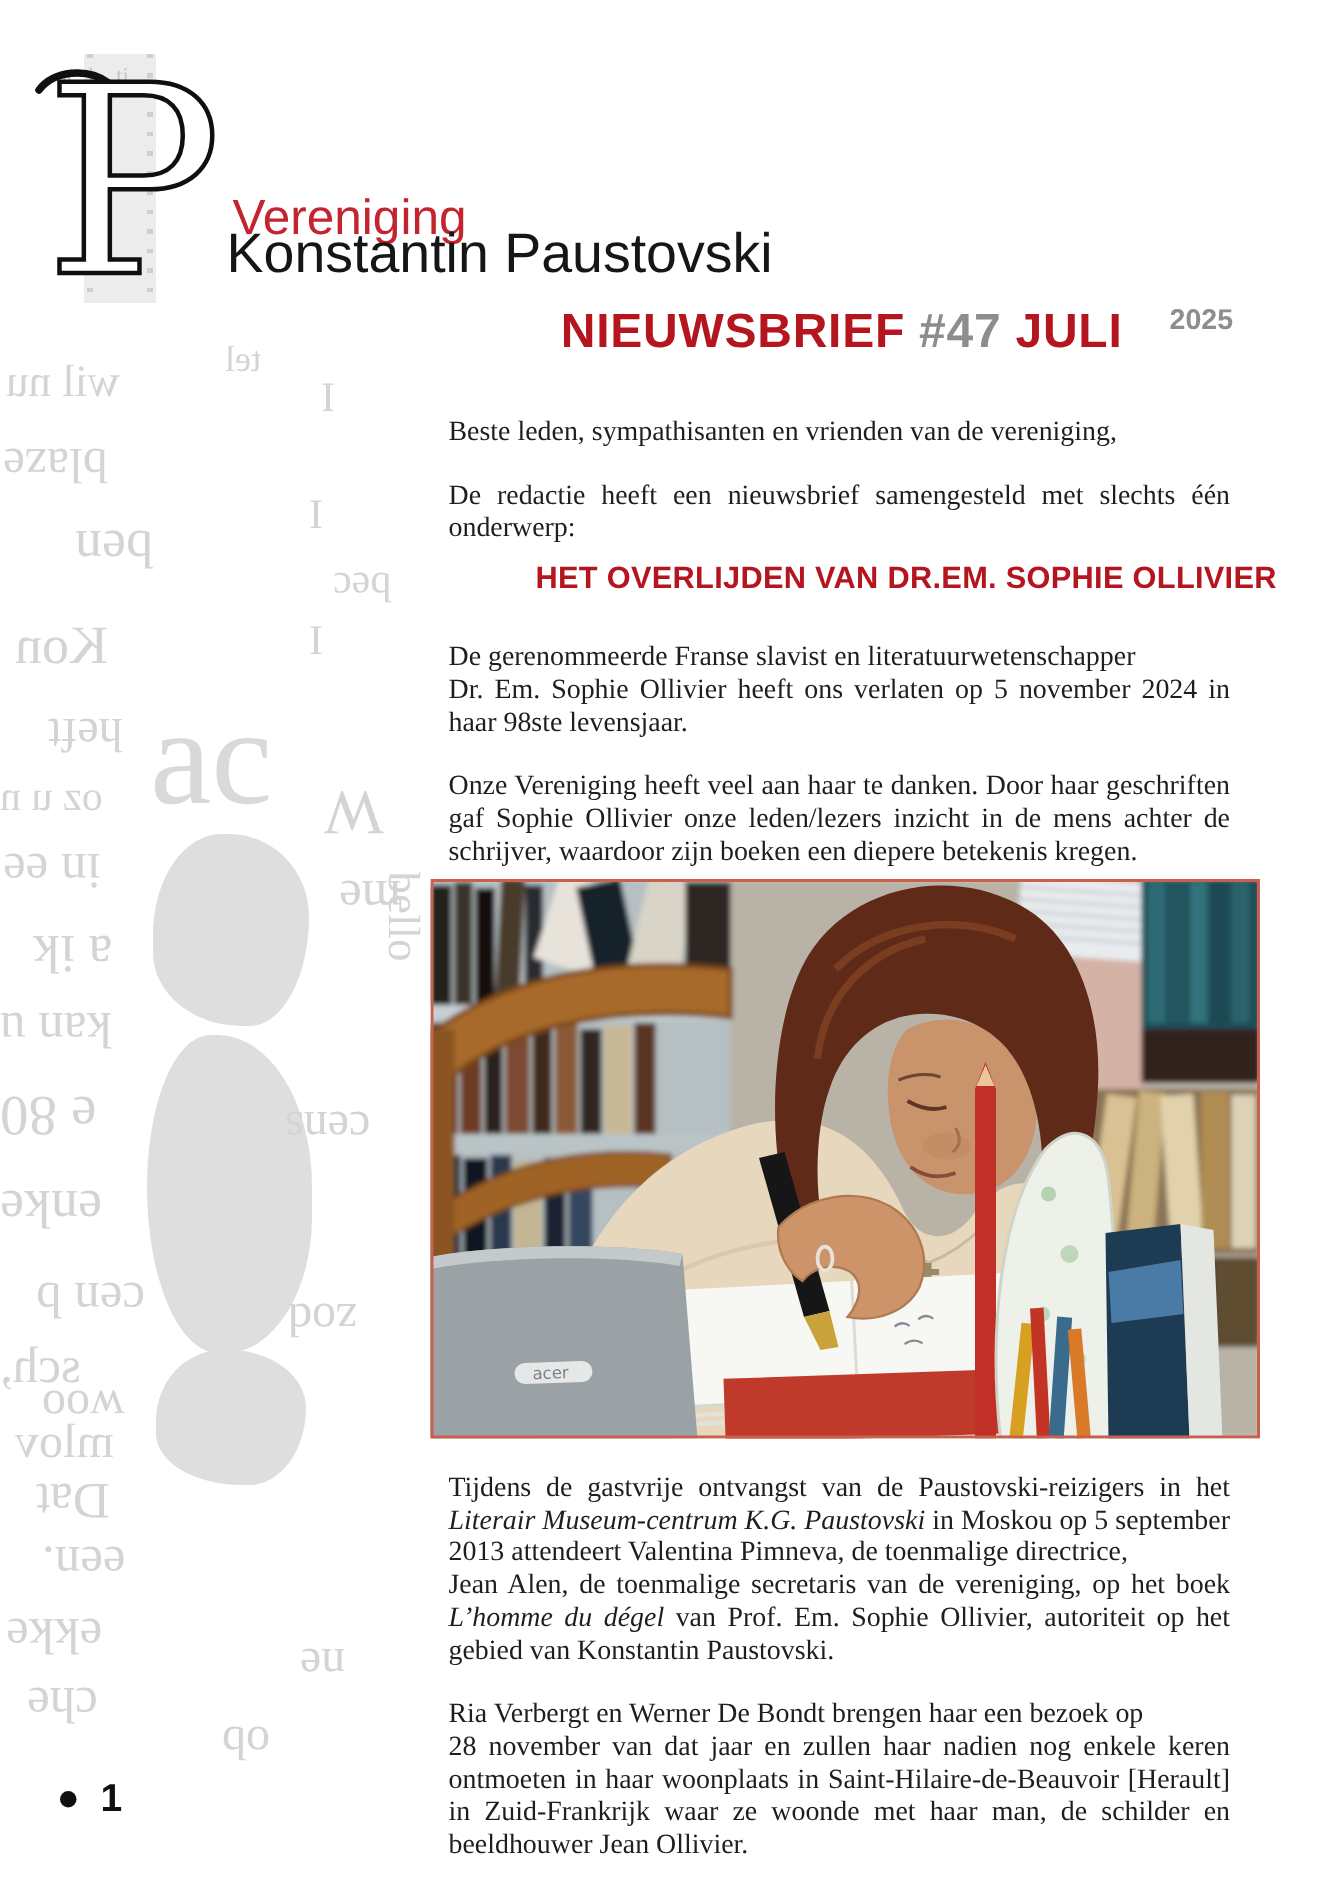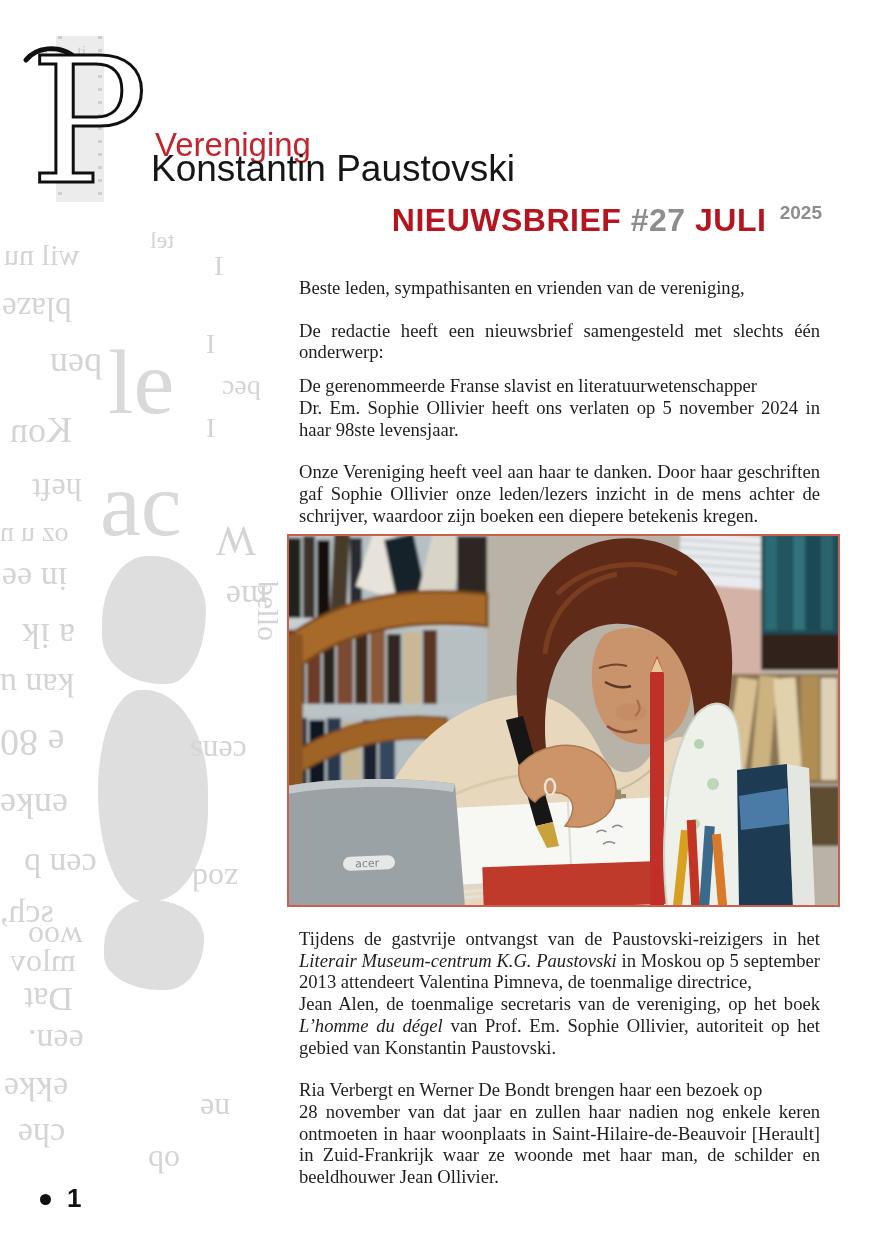--- a/index.html
+++ b/index.html
@@ -30,21 +30,21 @@
   .brand1{left:155px; top:128px; font-size:33px; color:var(--brand-red);}
   .brand2{left:151px; top:150px; font-size:37px; color:#161616;}
   .masthead{
     position:absolute; left:287px; top:203px; width:545px; z-index:3;
     text-align:right; padding-right:10px; box-sizing:border-box;
     font-family:"Liberation Sans", sans-serif; font-weight:700;
     font-size:32px; line-height:1.1; letter-spacing:.5px; white-space:nowrap;
   }
   .masthead .red{color:var(--red);}
   .masthead .gray{color:var(--gray);}
-  .masthead .year{font-size:19px; vertical-align:12px; letter-spacing:0; margin-left:4px;}
+  .masthead .year{font-size:19px; vertical-align:12px; letter-spacing:0; margin-left:22px;}
   
   .col{
     position:absolute; left:287px; top:265px; width:545px; z-index:2;
     font-size:18.6px; line-height:21.7px; color:#1e1e1e;
   }
   .col p{margin:12px; text-align:justify;}
   .b{font-weight:normal;} .i{font-style:italic;}
   .salutation{margin-bottom:21px !important;}
   .headline{
     margin:0 0 30px !important; text-align:center !important; padding-left:70px;
@@ -72,21 +72,20 @@
     <div class="wm-blob" style="left:98px;top:690px;width:110px;height:212px;border-radius:40% 60% 55% 45%/50% 50% 45% 55%;"></div>
     <div class="wm-blob" style="left:104px;top:900px;width:100px;height:90px;"></div>
 
   <span class="wm-frag" style="left: 38px; top: 44px; font-size: 15px; color: rgb(198, 198, 198); transform: none;">ac  h   ti</span>
       <span class="wm-frag" style="left: 150px; top: 228px; font-size: 24px; transform: scaleX(-1);">tel</span>
       <span class="wm-frag" style="left: 4px; top: 240px; font-size: 30px; transform: scaleX(-1);">wil nu</span>
       <span class="wm-frag" style="left: 214px; top: 252px; font-size: 28px; transform: none;">I</span>
       <span class="wm-frag" style="left: 2px; top: 292px; font-size: 33px; transform: rotate(180deg);">blaze</span>
       <span class="wm-frag" style="left: 206px; top: 330px; font-size: 28px; transform: none;">I</span>
       <span class="wm-frag" style="left: 50px; top: 348px; font-size: 36px; transform: rotate(180deg);">ben</span>
-      <span class="wm-frag" style="left: 108px; top: 336px; font-size: 92px; color: rgb(217, 217, 217); transform: none;">le</span>
       <span class="wm-frag" style="left: 222px; top: 376px; font-size: 28px; transform: rotate(180deg);">bec</span>
       <span class="wm-frag" style="left: 10px; top: 412px; font-size: 36px; transform: scaleX(-1);">Kon</span>
       <span class="wm-frag" style="left: 206px; top: 414px; font-size: 28px; transform: none;">I</span>
       <span class="wm-frag" style="left: 32px; top: 474px; font-size: 32px; transform: rotate(180deg);">heft</span>
       <span class="wm-frag" style="left: 100px; top: 458px; font-size: 92px; color: rgb(217, 217, 217); transform: none;">ac</span>
       <span class="wm-frag" style="left: 216px; top: 520px; font-size: 42px; transform: rotate(180deg);">W</span>
       <span class="wm-frag" style="left: 0px; top: 518px; font-size: 28px; transform: scaleX(-1);">oz u n</span>
       <span class="wm-frag" style="left: 2px; top: 562px; font-size: 34px; transform: rotate(180deg);">in ee</span>
       <span class="wm-frag" style="left: 226px; top: 580px; font-size: 34px; transform: rotate(180deg);">me</span>
       <span class="wm-frag" style="left: 22px; top: 618px; font-size: 36px; transform: rotate(180deg);">a ik</span>
@@ -112,29 +111,30 @@
     <path d="M4,30 C14,17 36,15 50,25" fill="none" stroke="#101010" stroke-width="5" stroke-linecap="round"></path>
     <text x="8" y="152" font-family="DejaVu Serif, serif" font-size="175" fill="#ffffff" stroke="#0f0f0f" stroke-width="3">P</text>
   </svg>
 
   <div class="brand brand1">Vereniging</div>
   <div class="brand brand2">Konstantin Paustovski</div>
 
   <div class="masthead">
     <span class="red">NIEUWSBRIEF</span>
     <span> </span>
-    <span class="gray">#27</span>
+    <span class="gray">#47</span>
     <span> </span>
     <span class="red">JULI</span>
     <span class="gray year">2025</span>
   </div>
 
   <div class="col">
     <p class="salutation">Beste leden, sympathisanten en vrienden van de vereniging,</p>
     <p class="intro"><span>De redactie heeft een nieuwsbrief samengesteld met slechts één onderwerp:</span></p>
+    <p class="headline">HET OVERLIJDEN VAN DR.EM. SOPHIE OLLIVIER</p>
     <p class="p1"><span>De gerenommeerde Franse slavist en literatuurwetenschapper</span><br><span>Dr. Em. </span><span class="b">Sophie Ollivier</span><span> heeft ons verlaten op 5 november 2024 in haar 98ste levensjaar.</span></p>
     <p class="p2"><span>Onze Vereniging heeft veel aan haar te danken. Door haar geschriften gaf Sophie Ollivier onze leden/lezers inzicht in de mens achter de schrijver, waardoor zijn boeken een diepere betekenis kregen.</span></p>
 
     <figure class="photo" role="img" aria-label="Sophie Ollivier schrijft met een pen in een notitieboek aan haar bureau, omringd door boekenkasten, met een laptop en kleurpotloden">
       <svg width="553" height="373" viewBox="0 0 553 373">
         <defs>
           <filter id="soft" x="-5%" y="-5%" width="110%" height="110%">
               <feGaussianBlur stdDeviation="1.6"></feGaussianBlur>
             </filter>
         </defs>

